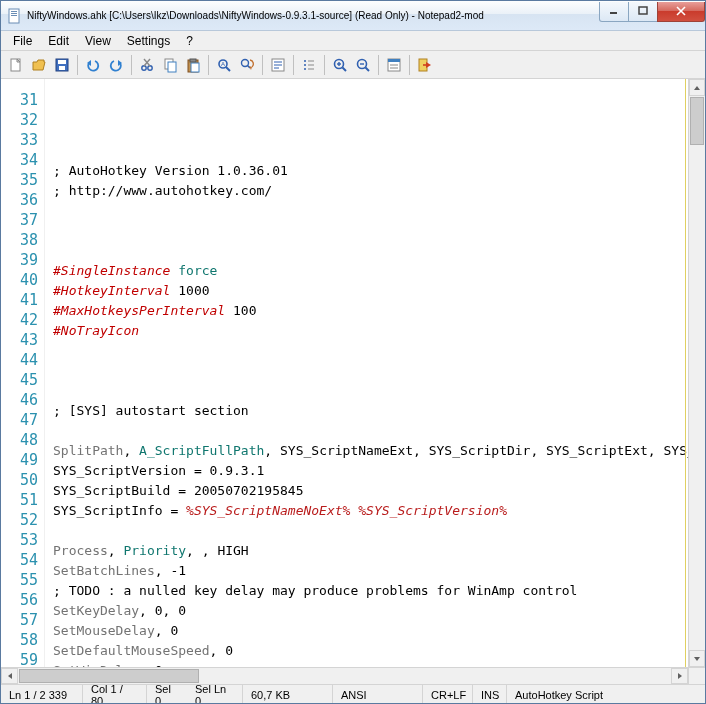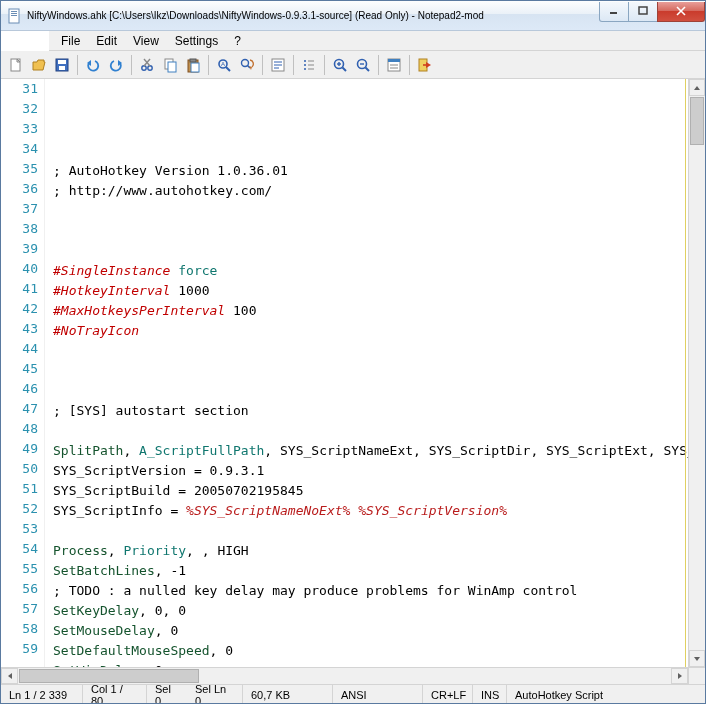--- a/index.html
+++ b/index.html
@@ -5,33 +5,33 @@
 * { margin: 0; padding: 0; box-sizing: border-box; }
 body { font-family: "Segoe UI", Tahoma, sans-serif; font-size: 12px; background: #fff; width: 706px; height: 704px; overflow: hidden; border: 1px solid #5a7aa0; }
 .titlebar { height: 30px; background: linear-gradient(to bottom, #fdfefe 0%, #eaf1f8 45%, #d7e4f2 46%, #dde9f7 100%); display: flex; align-items: center; padding: 0 0 0 6px; border-bottom: 1px solid #b8c8da; }
 .titlebar-icon { width: 16px; height: 16px; margin-right: 4px; }
 .titlebar-text { flex: 1; color: #000; font-size: 10px; white-space: nowrap; overflow: hidden; }
 .win-btns { display: flex; height: 20px; margin-top: -8px; }
 .win-btn { width: 30px; height: 20px; border: 1px solid #8aa6c1; border-top: none; background: linear-gradient(to bottom, #f4f8fc, #dce8f5); display: flex; align-items: center; justify-content: center; margin-left: -1px; }
 .win-btn.min { border-bottom-left-radius: 3px; }
 .win-btn.close { width: 48px; background: linear-gradient(to bottom, #e89e99 0%, #d66b60 45%, #c93a2b 46%, #d14f3f 100%); border-color: #9e4238; border-bottom-right-radius: 3px; }
 .win-btn.close svg { stroke: #fff; }
-.menubar { height: 20px; background: #f0f0f0; display: flex; align-items: center; padding: 0 4px; border-bottom: 1px solid #d4d4d4; margin-left: 48px; }
+.menubar { height: 20px; background: #f0f0f0; display: flex; align-items: center; padding: 0 4px; border-bottom: 1px solid #d4d4d4; }
 .menu-item { padding: 2px 8px; cursor: default; }
 .toolbar { height: 28px; background: #f0f0f0; display: flex; align-items: center; padding: 0 4px; border-bottom: 1px solid #d4d4d4; gap: 1px; }
 .tb-btn { width: 22px; height: 22px; display: flex; align-items: center; justify-content: center; border: 1px solid transparent; }
 .tb-sep { width: 1px; height: 20px; background: #c0c0c0; margin: 0 3px; }
 .editor-wrap { position: relative; height: 588px; display: flex; background: #fff; }
-.gutter { width: 44px; background: #fff; text-align: right; padding-right: 6px; color: #2b91af; font-family: Consolas, monospace; font-size: 13px; line-height: 20px; padding-top: 0; user-select: none; border-right: 1px solid #f0f0f0; }
+.gutter { width: 44px; background: #fff; text-align: right; padding-right: 6px; color: #2b91af; font-family: Consolas, monospace; font-size: 15px; line-height: 20px; padding-top: 11px; user-select: none; border-right: 1px solid #f0f0f0; }
 .code-area { flex: 1; font-family: Consolas, monospace; font-size: 13px; line-height: 20px; padding: 2px 0 0 8px; white-space: pre; overflow: hidden; position: relative; }
 .ruler { position: absolute; top: 0; bottom: 0; left: 640px; width: 1px; background: #e0d060; }
 .code-line { height: 20px; }
 .k-comment { color: #000000; }
 .k-directive { color: #c00000; font-style: italic; }
-.k-keyword { color: #14532d; }
+.k-keyword { color: #737373; }
 .k-builtin { color: #0f766e; }
 .k-var { color: #b91c1c; font-style: italic; }
 .vscroll { width: 17px; background: #f0f0f0; border-left: 1px solid #d4d4d4; position: relative; }
 .vscroll-btn { height: 17px; background: #f0f0f0; border: 1px solid #d4d4d4; display: flex; align-items: center; justify-content: center; }
 .vscroll-thumb { position: absolute; top: 18px; left: 1px; right: 1px; height: 48px; background: #cdcdcd; border: 1px solid #b0b0b0; }
 .hscroll { height: 17px; background: #f0f0f0; border-top: 1px solid #d4d4d4; display: flex; }
 .hscroll-btn { width: 17px; background: #f0f0f0; border: 1px solid #d4d4d4; display: flex; align-items: center; justify-content: center; }
 .hscroll-track { flex: 1; position: relative; }
 .hscroll-thumb { position: absolute; left: 1px; top: 1px; bottom: 1px; width: 180px; background: #cdcdcd; border: 1px solid #b0b0b0; }
 .statusbar { height: 20px; background: #f0f0f0; border-top: 1px solid #d4d4d4; display: flex; align-items: center; font-size: 11px; }

